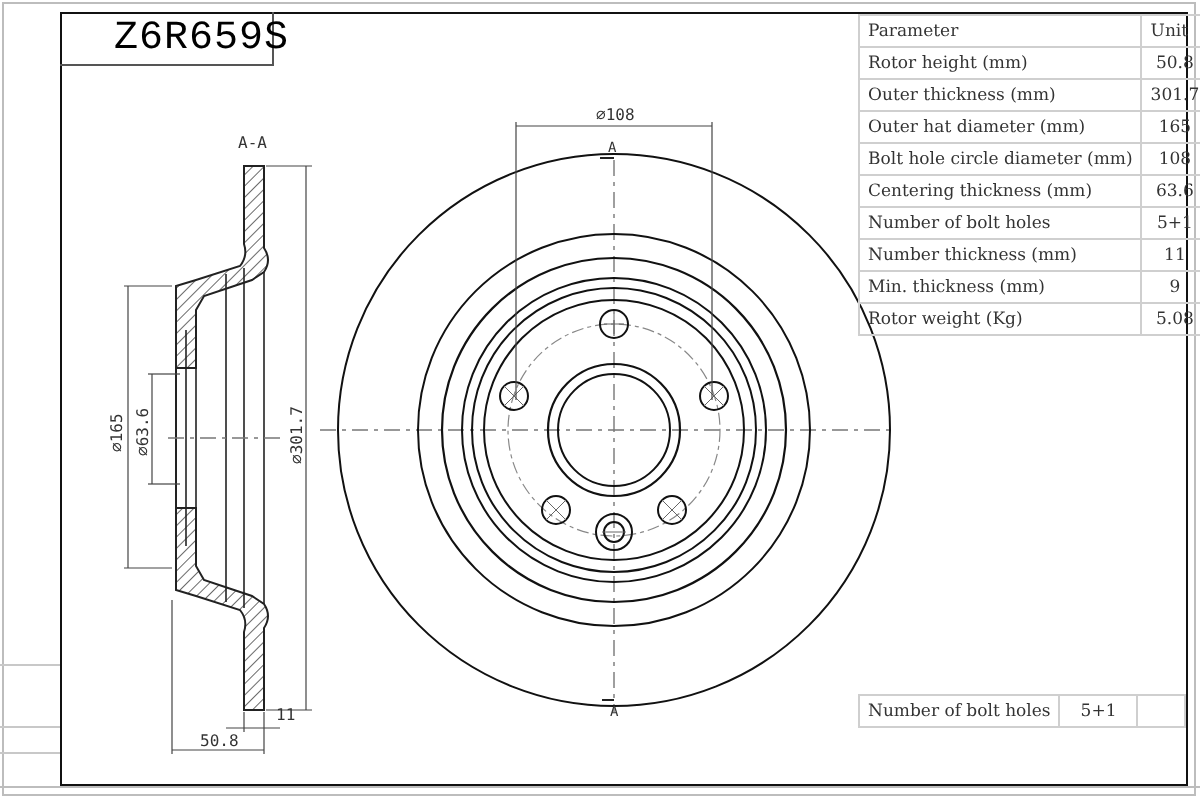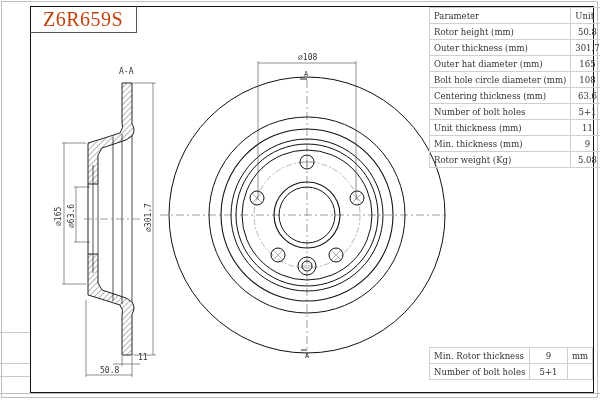--- a/index.html
+++ b/index.html
@@ -1,21 +1,21 @@
 <!DOCTYPE html>
 <html><head>
 <meta charset="utf-8">
 <style>
   html, body { margin:0; padding:0; background:#fff; }
   body { width:600px; height:400px; position:relative; overflow:hidden; font-family:"DejaVu Serif", serif; color:#222; }
   .outer { position:absolute; left:1px; top:1px; width:597px; height:397px; border:1px solid #bdbdbd; box-sizing:border-box; }
   .frame { position:absolute; left:30px; top:6px; width:564px; height:387px; border:1.5px solid #111; box-sizing:border-box; }
   .botline { position:absolute; left:0; top:393px; width:600px; height:0; border-top:1px solid #bdbdbd; }
   .leftstrip { position:absolute; left:0; width:30px; border-top:1px solid #c8c8c8; }
-  .title-box { position:absolute; left:30px; top:6px; width:107px; height:27px; border-right:1px solid #555; border-bottom:1px solid #555; box-sizing:border-box; font-family:Liberation Serif, serif; font-size:20px; line-height:27px; padding-left:13px; color:#c2410c; letter-spacing:0.5px; }
+  .title-box { position:absolute; left:30px; top:6px; width:107px; height:27px; border-right:1px solid #555; border-bottom:1px solid #555; box-sizing:border-box; font-family:Liberation Mono, monospace; font-size:20px; line-height:27px; padding-left:27px; color:#000000; letter-spacing:0.5px; }
   table.params { position:absolute; border-collapse:collapse; font-size:8.5px; font-family:"DejaVu Serif", serif; }
   table.params td { border:1px solid #cfcfcf; height:15px; padding:0 4px; white-space:nowrap; color:#333; }
   table.params td.val { text-align:center; }
   #spec { left:429px; top:7px; width:164px; }
   #spec td:first-child { width:120px; }
   #spec tr.head td { }
   #summary { left:429px; top:347px; width:164px; }
   #summary td:nth-child(1){ width:88px; }
   #summary td:nth-child(2){ width:30px; }
   svg.drawing { position:absolute; left:0; top:0; }
@@ -167,40 +167,35 @@
       </tr>
   <tr>
         <td>Centering thickness (mm)</td>
         <td class="val">63.6</td>
       </tr>
   <tr>
         <td>Number of bolt holes</td>
         <td class="val">5+1</td>
       </tr>
   <tr>
-        <td>Unit thickness (mm)</td>
+        <td>Number thickness (mm)</td>
         <td class="val">11</td>
       </tr>
   <tr>
         <td>Min. thickness (mm)</td>
         <td class="val">9</td>
       </tr>
   <tr>
         <td>Rotor weight (Kg)</td>
         <td class="val">5.08</td>
       </tr>
 </tbody>
   </table>
 
 <table class="params" id="summary">
   <tbody>
-      <tr>
-        <td>Min. Rotor thickness</td>
-        <td class="val">9</td>
-        <td class="val">mm</td>
-      </tr>
   <tr>
         <td>Number of bolt holes</td>
         <td class="val">5+1</td>
         <td class="val"></td>
       </tr>
 </tbody>
   </table>
 
 </body></html>

